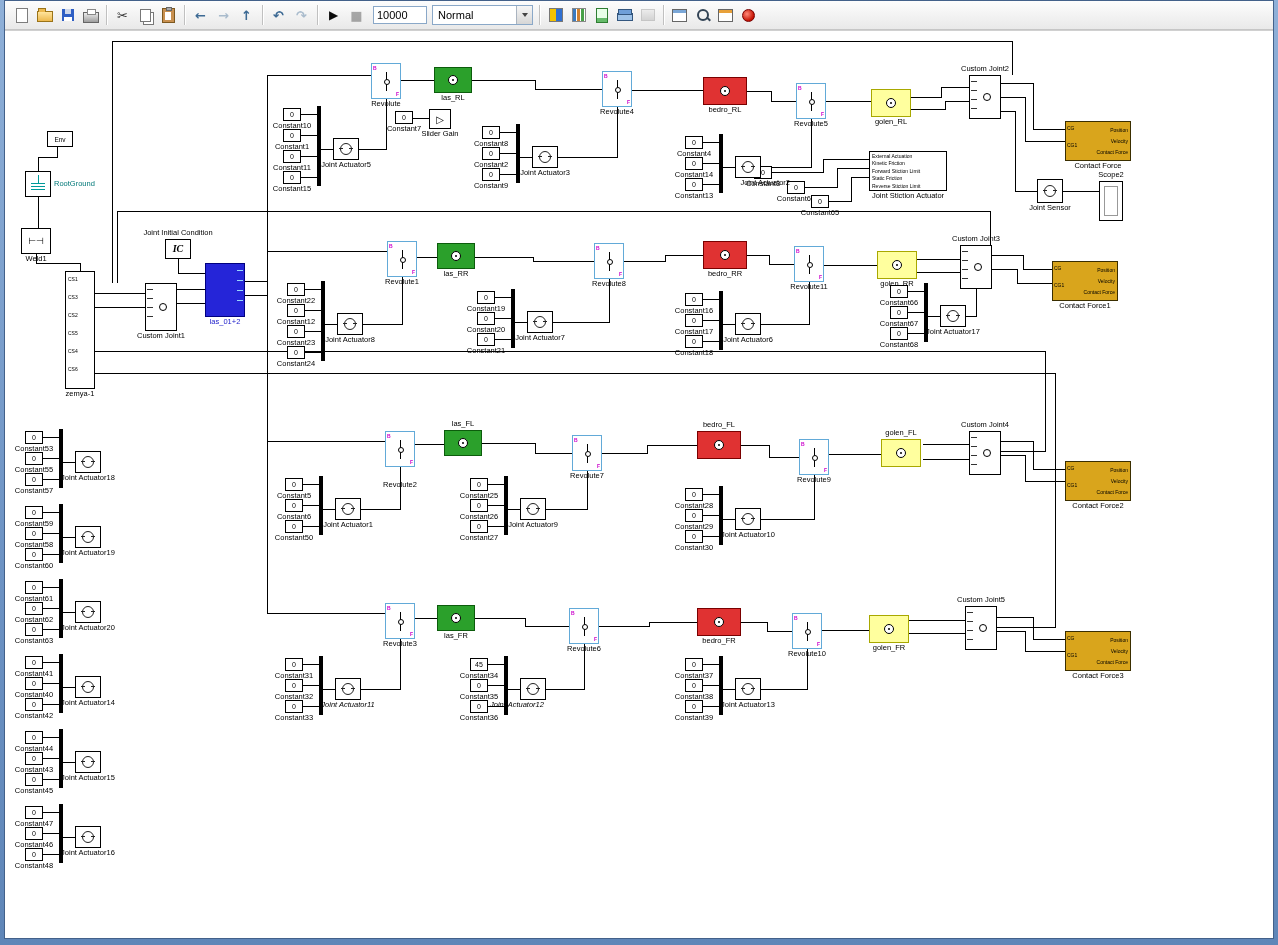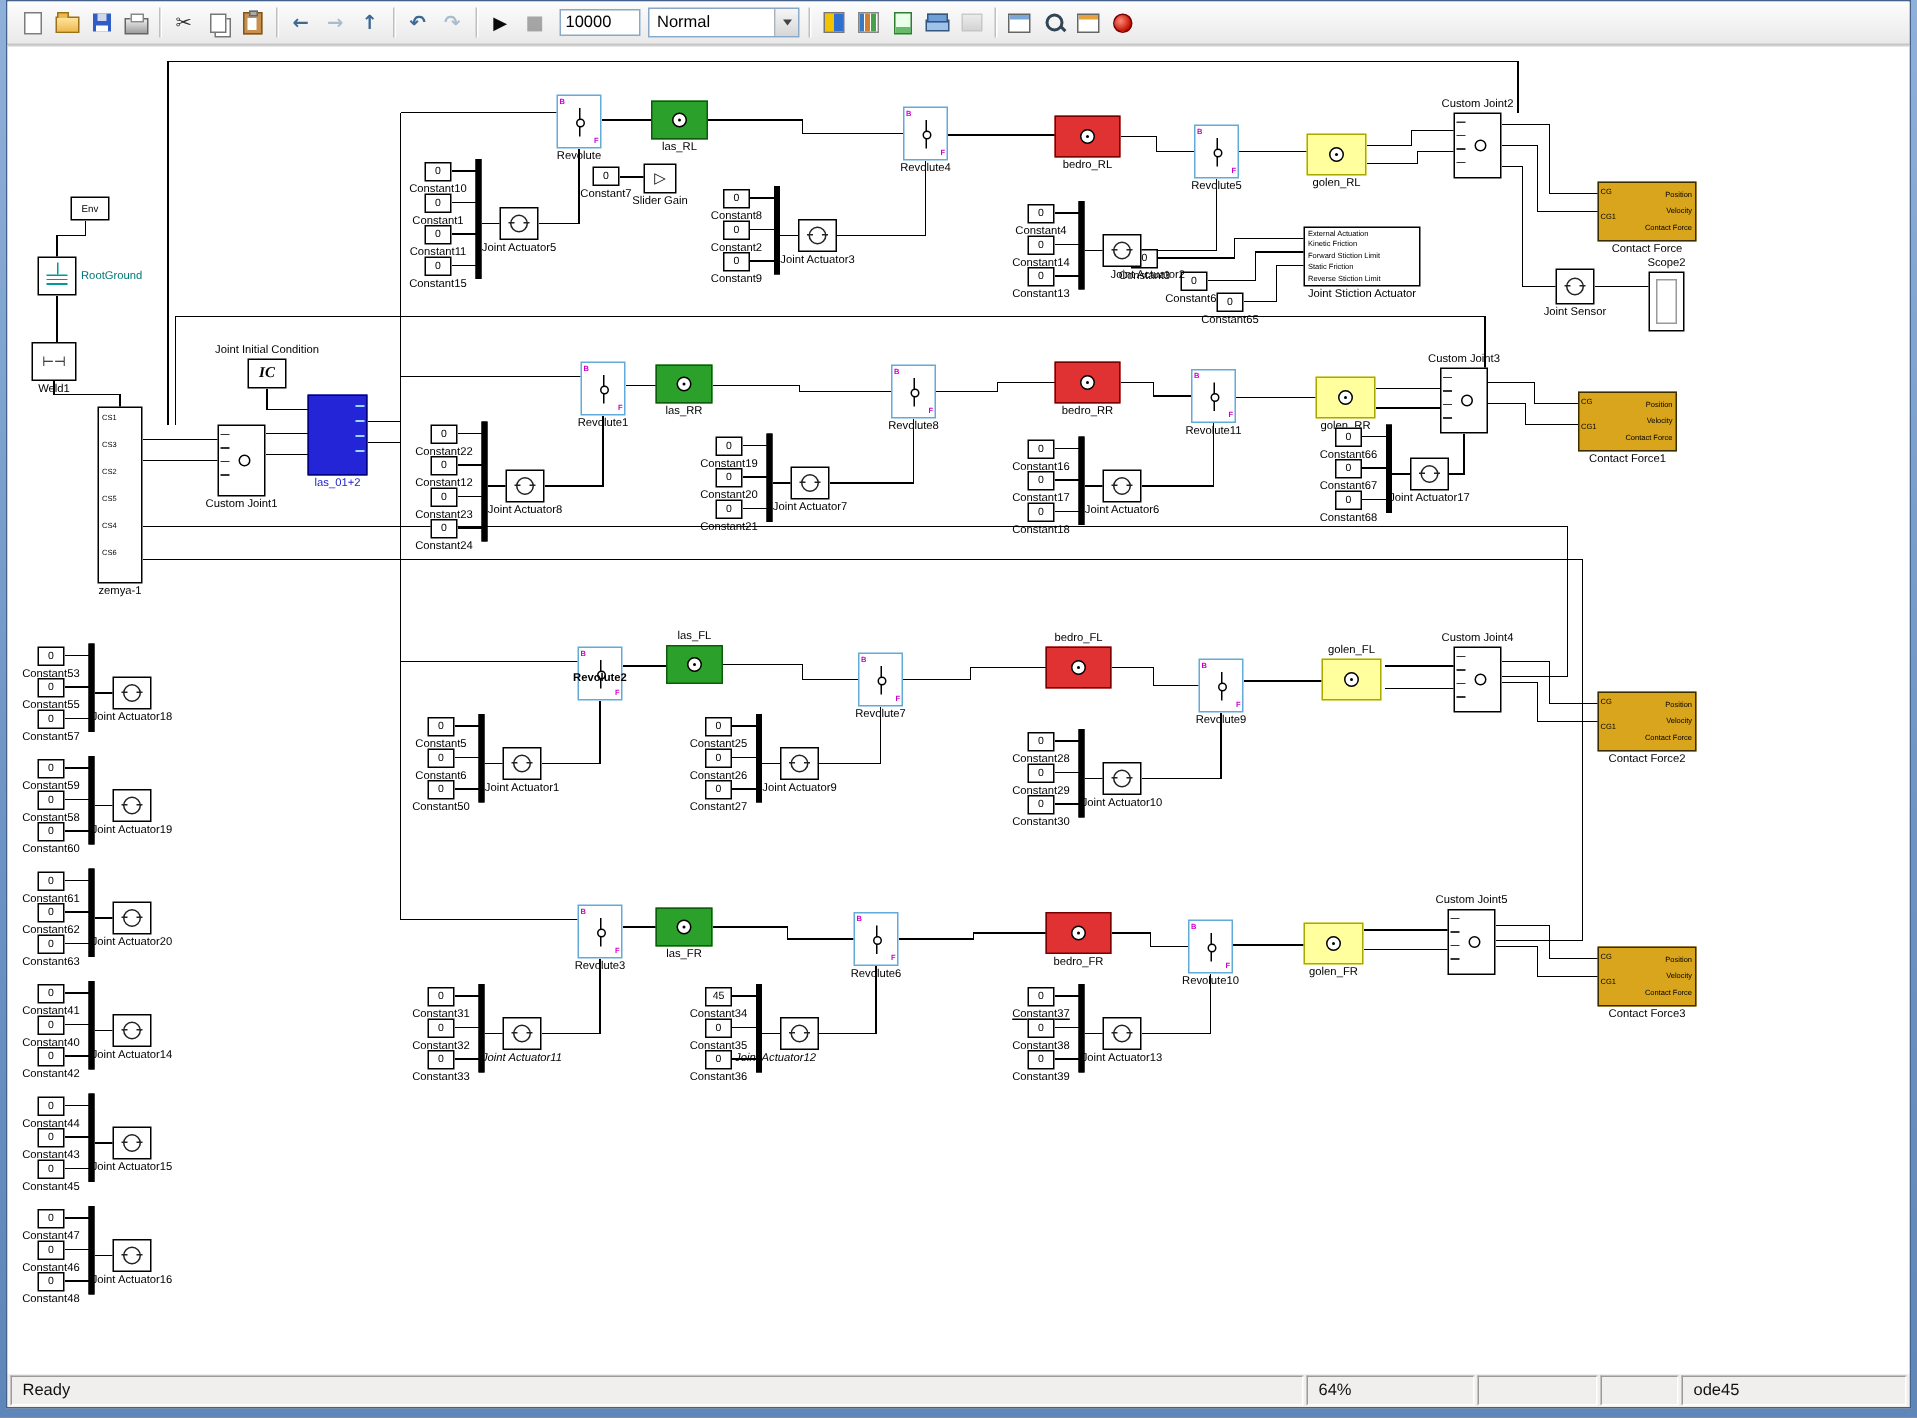--- a/index.html
+++ b/index.html
@@ -492,21 +492,21 @@
             <b>Velocity</b>
             <b>Contact Force</b>
           </i>
         </div>
         <div class="blk-label" style="left: 1038px; width: 84px; top: 271px;">Contact Force1</div>
         <div class="blk revolute" style="left: 380px; top: 400px; width: 30px; height: 36px;">
           <i class="pp pB">B</i>
           <i class="pp pF">F</i>
           <i class="ax"></i>
         </div>
-        <div class="blk-label" style="left: 353px; width: 84px; top: 417px; font-weight: bold;">Revolute2</div>
+        <div class="blk-label" style="left: 353px; width: 84px; top: 450px;">Revolute2</div>
         <div class="blk green" style="left: 439px; top: 399px; width: 38px; height: 26px;">
           <i class="gear"></i>
         </div>
         <div class="blk-label" style="left: 416px; width: 84px; top: 389px;">las_FL</div>
         <div class="blk revolute" style="left: 567px; top: 404px; width: 30px; height: 36px;">
           <i class="pp pB">B</i>
           <i class="pp pF">F</i>
           <i class="ax"></i>
         </div>
         <div class="blk-label" style="left: 540px; width: 84px; top: 441px;">Revolute7</div>
@@ -712,21 +712,21 @@
         <div class="blk constant" style="left: 465px; top: 648px; width: 18px; height: 13px;">0</div>
         <div class="blk-label" style="left: 432px; width: 84px; top: 662px;">Constant35</div>
         <div class="blk constant" style="left: 465px; top: 669px; width: 18px; height: 13px;">0</div>
         <div class="blk-label" style="left: 432px; width: 84px; top: 683px;">Constant36</div>
         <div class="blk mux" style="left: 499px; top: 625px; width: 4px; height: 59px;"></div>
         <div class="blk actuator" style="left: 515px; top: 647px; width: 26px; height: 22px;">
           <i class="act"></i>
         </div>
         <div class="blk-label" style="left: 470px; width: 84px; top: 670px; font-style: italic;">Joint Actuator12</div>
         <div class="blk constant" style="left: 680px; top: 627px; width: 18px; height: 13px;">0</div>
-        <div class="blk-label" style="left: 647px; width: 84px; top: 641px; text-decoration: underline;">Constant37</div>
+        <div class="blk-label" style="left: 647px; width: 84px; top: 641px;">Constant37</div>
         <div class="blk constant" style="left: 680px; top: 648px; width: 18px; height: 13px;">0</div>
         <div class="blk-label" style="left: 647px; width: 84px; top: 662px;">Constant38</div>
         <div class="blk constant" style="left: 680px; top: 669px; width: 18px; height: 13px;">0</div>
         <div class="blk-label" style="left: 647px; width: 84px; top: 683px;">Constant39</div>
         <div class="blk mux" style="left: 714px; top: 625px; width: 4px; height: 59px;"></div>
         <div class="blk actuator" style="left: 730px; top: 647px; width: 26px; height: 22px;">
           <i class="act"></i>
         </div>
         <div class="blk-label" style="left: 701px; width: 84px; top: 670px;">Joint Actuator13</div>
         <div class="blk constant" style="left: 20px; top: 400px; width: 18px; height: 13px;">0</div>
@@ -789,21 +789,14 @@
         <div class="blk constant" style="left: 20px; top: 796px; width: 18px; height: 13px;">0</div>
         <div class="blk-label" style="left: -13px; width: 84px; top: 810px;">Constant46</div>
         <div class="blk constant" style="left: 20px; top: 817px; width: 18px; height: 13px;">0</div>
         <div class="blk-label" style="left: -13px; width: 84px; top: 831px;">Constant48</div>
         <div class="blk mux" style="left: 54px; top: 773px; width: 4px; height: 59px;"></div>
         <div class="blk actuator" style="left: 70px; top: 795px; width: 26px; height: 22px;">
           <i class="act"></i>
         </div>
         <div class="blk-label" style="left: 41px; width: 84px; top: 818px;">Joint Actuator16</div>
       </div>
-    <div class="statusbar">
-      <div class="st main">Ready</div>
-      <div class="st z">64%</div>
-      <div class="st s1"></div>
-      <div class="st s2"></div>
-      <div class="st solver">ode45</div>
-    </div>
   </div>
 </div>
 
 </body></html>

